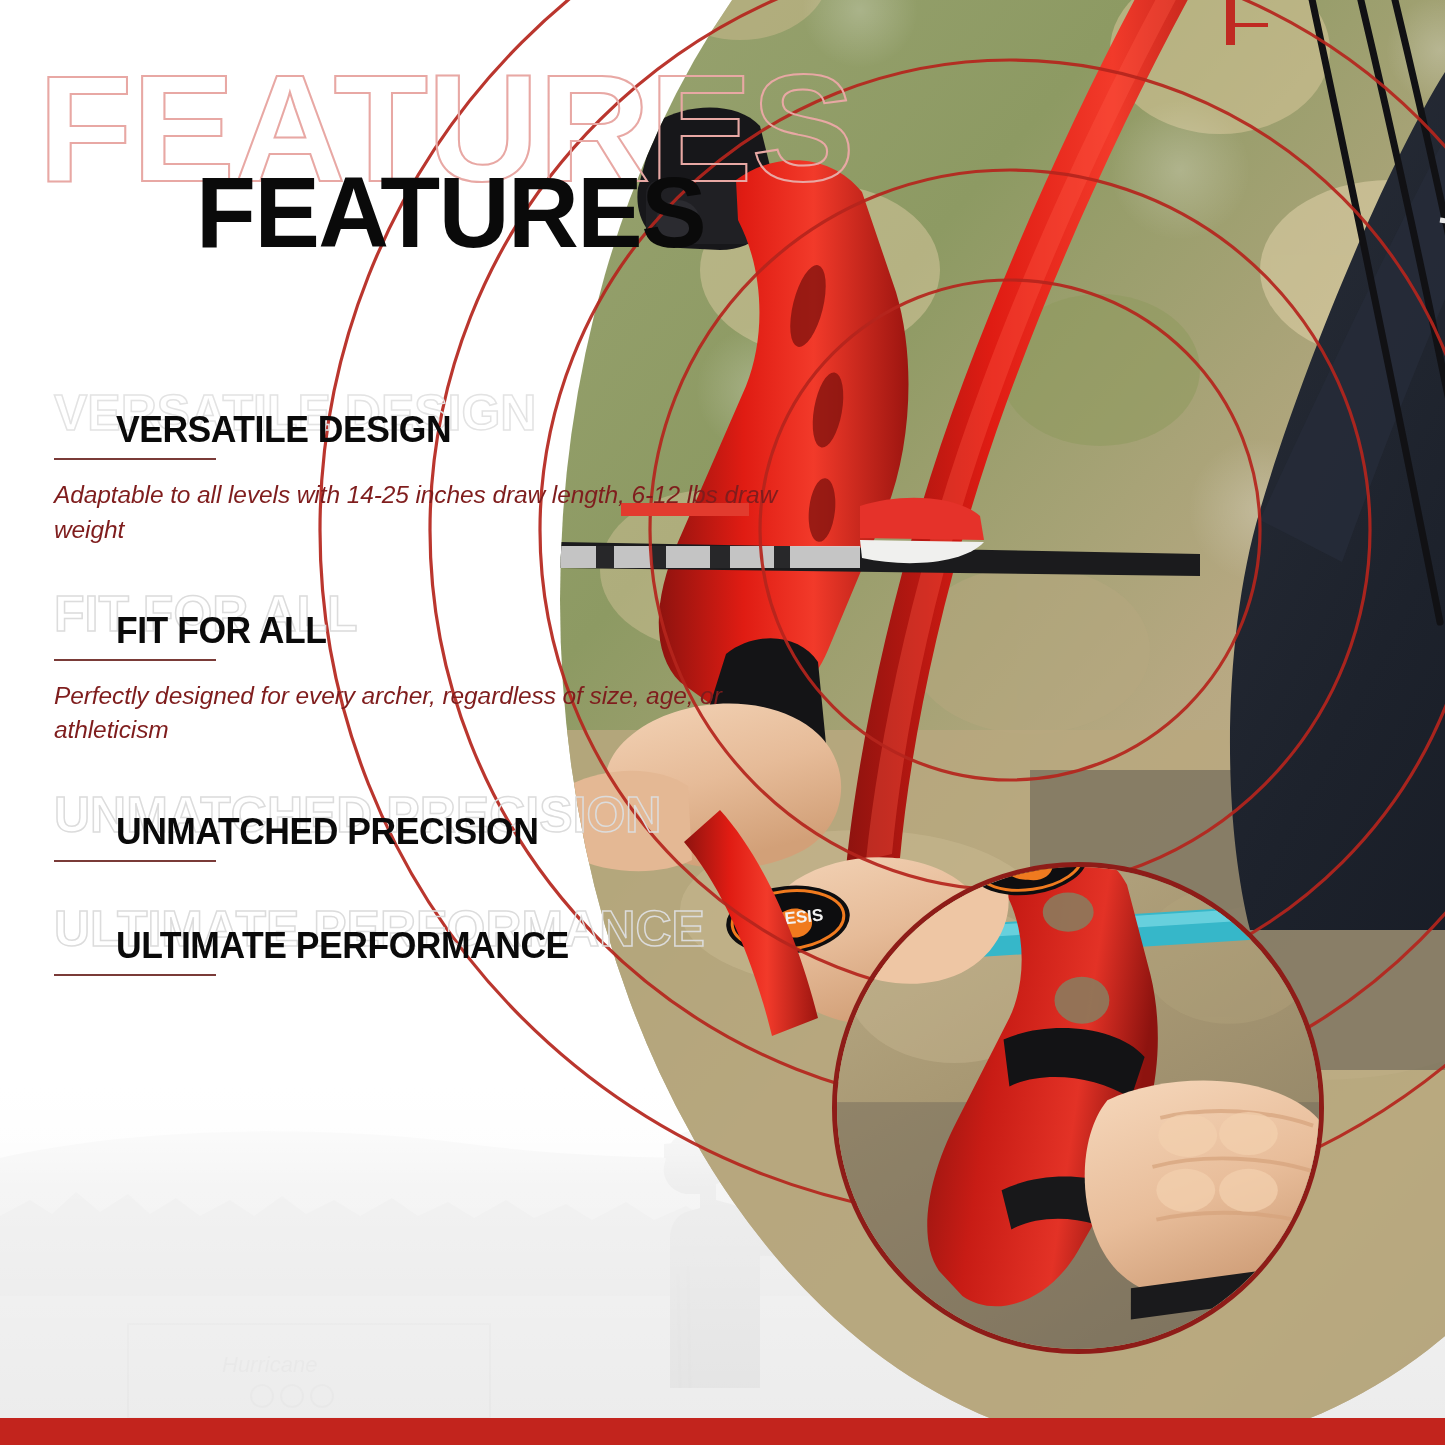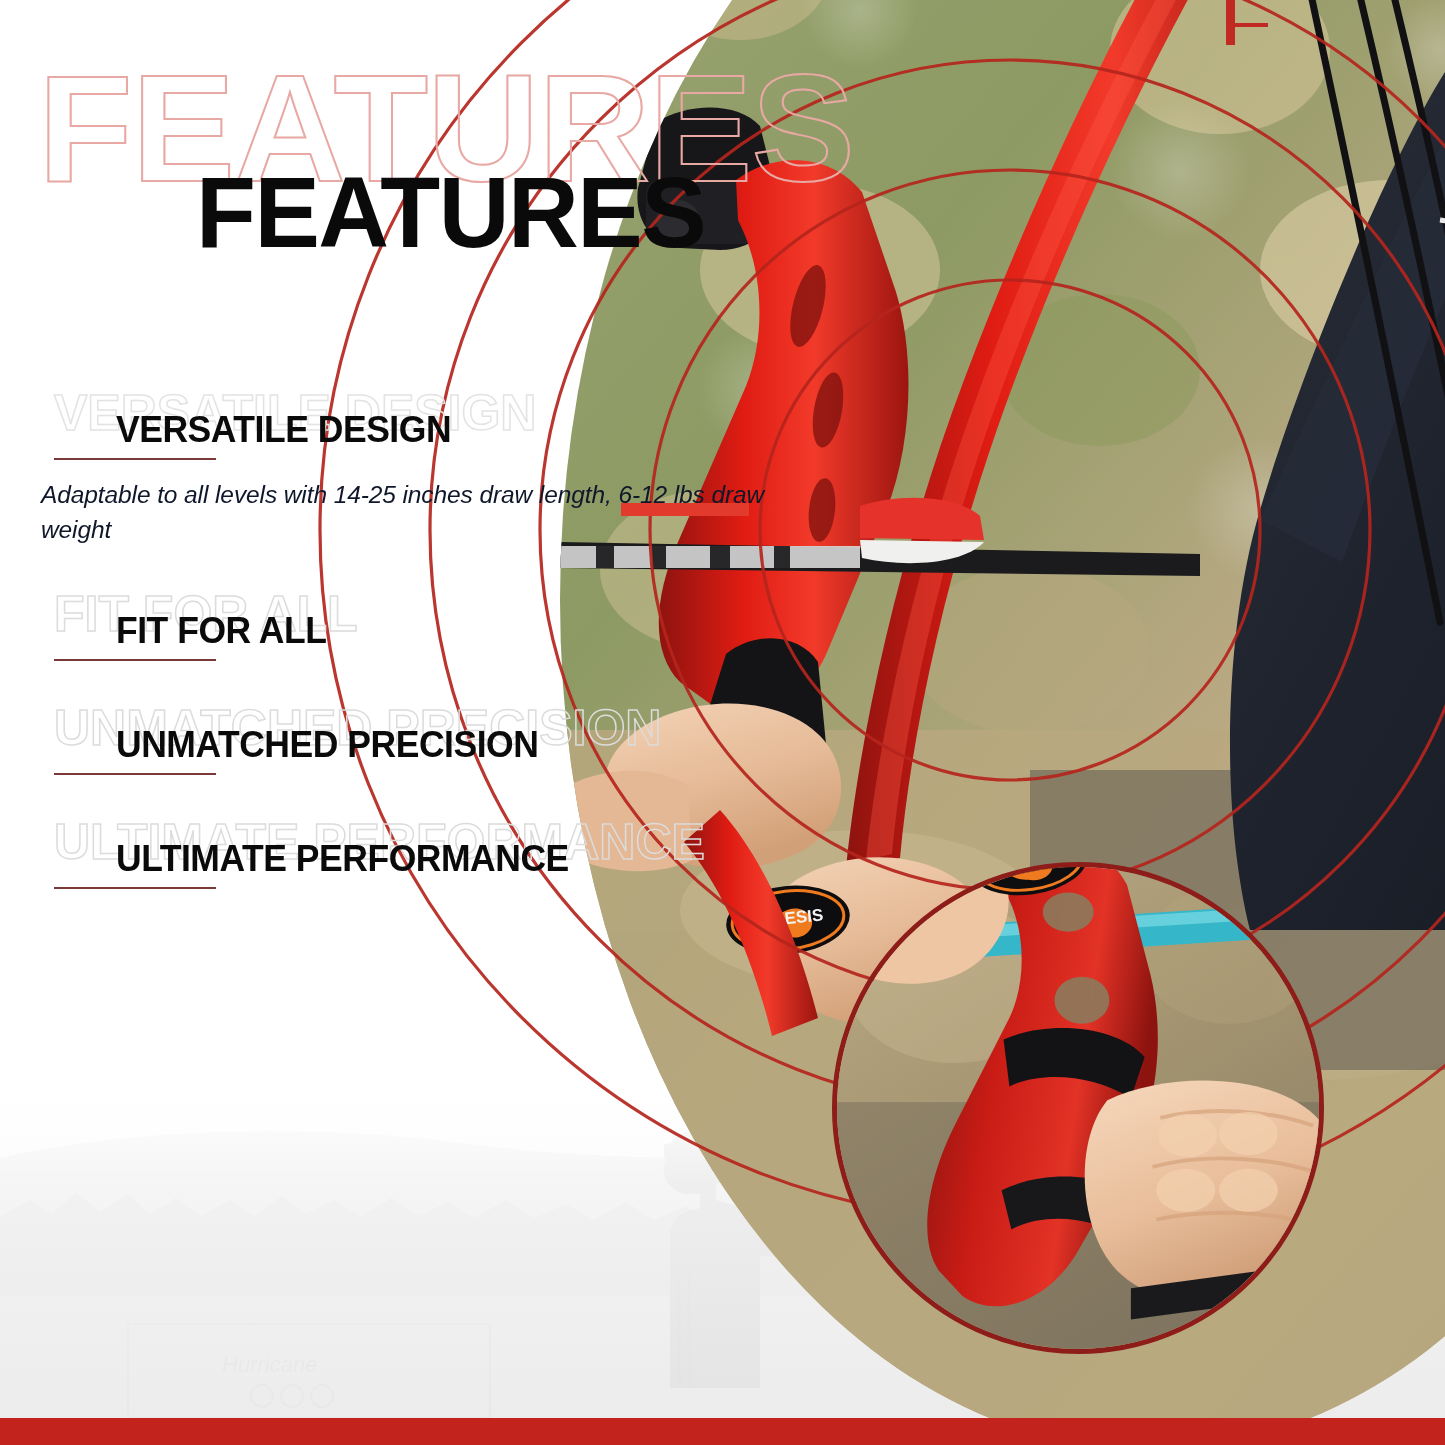--- a/index.html
+++ b/index.html
@@ -72,23 +72,23 @@
   .feat-head{
     position:relative;left:100px;padding-top:22px;
     font-size:37px;line-height:1.06;font-weight:700;letter-spacing:-0.5px;
     color:#0a0a0a;white-space:nowrap;
     transform:scaleX(0.96);transform-origin:left top;
   }
   .feat-rule{
     position:relative;margin:9px 0 0 38px;width:162px;height:2px;background:#7a3b38;
   }
   .feat-body{
-    position:relative;margin:18px 0 0 25px;width:770px;
+    position:relative;margin:18px 0 0 38px;width:770px;
     font-size:24.5px;line-height:1.40;font-style:italic;font-weight:400;
-    color:#0f172a;letter-spacing:-0.1px;
+    color:#7f1d1d;letter-spacing:-0.1px;
   }
 
   
   .pointer-dash{
     position:absolute;left:621px;top:503px;width:128px;height:13px;background:#e23b2e;
   }
   
   .cross-tick{
     position:absolute;left:1226px;top:0px;width:9px;height:45px;background:#c02a22;
   }
@@ -420,20 +420,21 @@
       <div class="feat-ghost">VERSATILE DESIGN</div>
       <div class="feat-head">VERSATILE DESIGN</div>
       <div class="feat-rule"></div>
       <div class="feat-body">Adaptable to all levels with 14-25 inches draw length, 6-12 lbs draw weight</div>
     </div>
 
     <div class="feat">
       <div class="feat-ghost">FIT FOR ALL</div>
       <div class="feat-head">FIT FOR ALL</div>
       <div class="feat-rule"></div>
+      <div class="feat-body">Perfectly designed for every archer, regardless of size, age, or athleticism</div>
     </div>
 
     <div class="feat">
       <div class="feat-ghost">UNMATCHED PRECISION</div>
       <div class="feat-head">UNMATCHED PRECISION</div>
       <div class="feat-rule"></div>
     </div>
 
     <div class="feat">
       <div class="feat-ghost">ULTIMATE PERFORMANCE</div>

